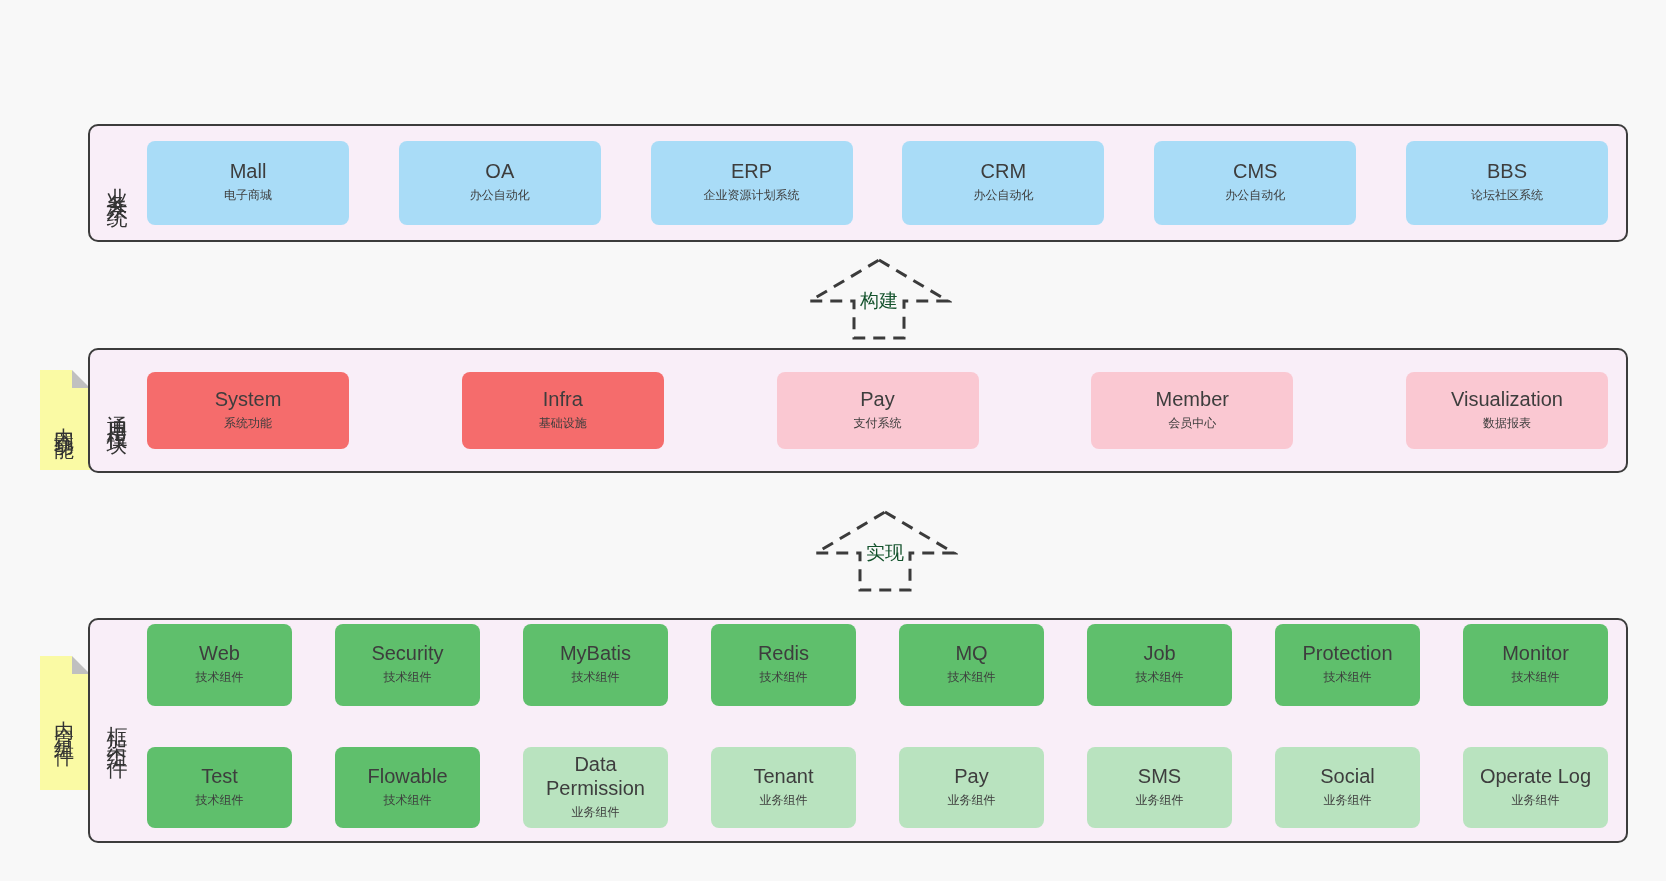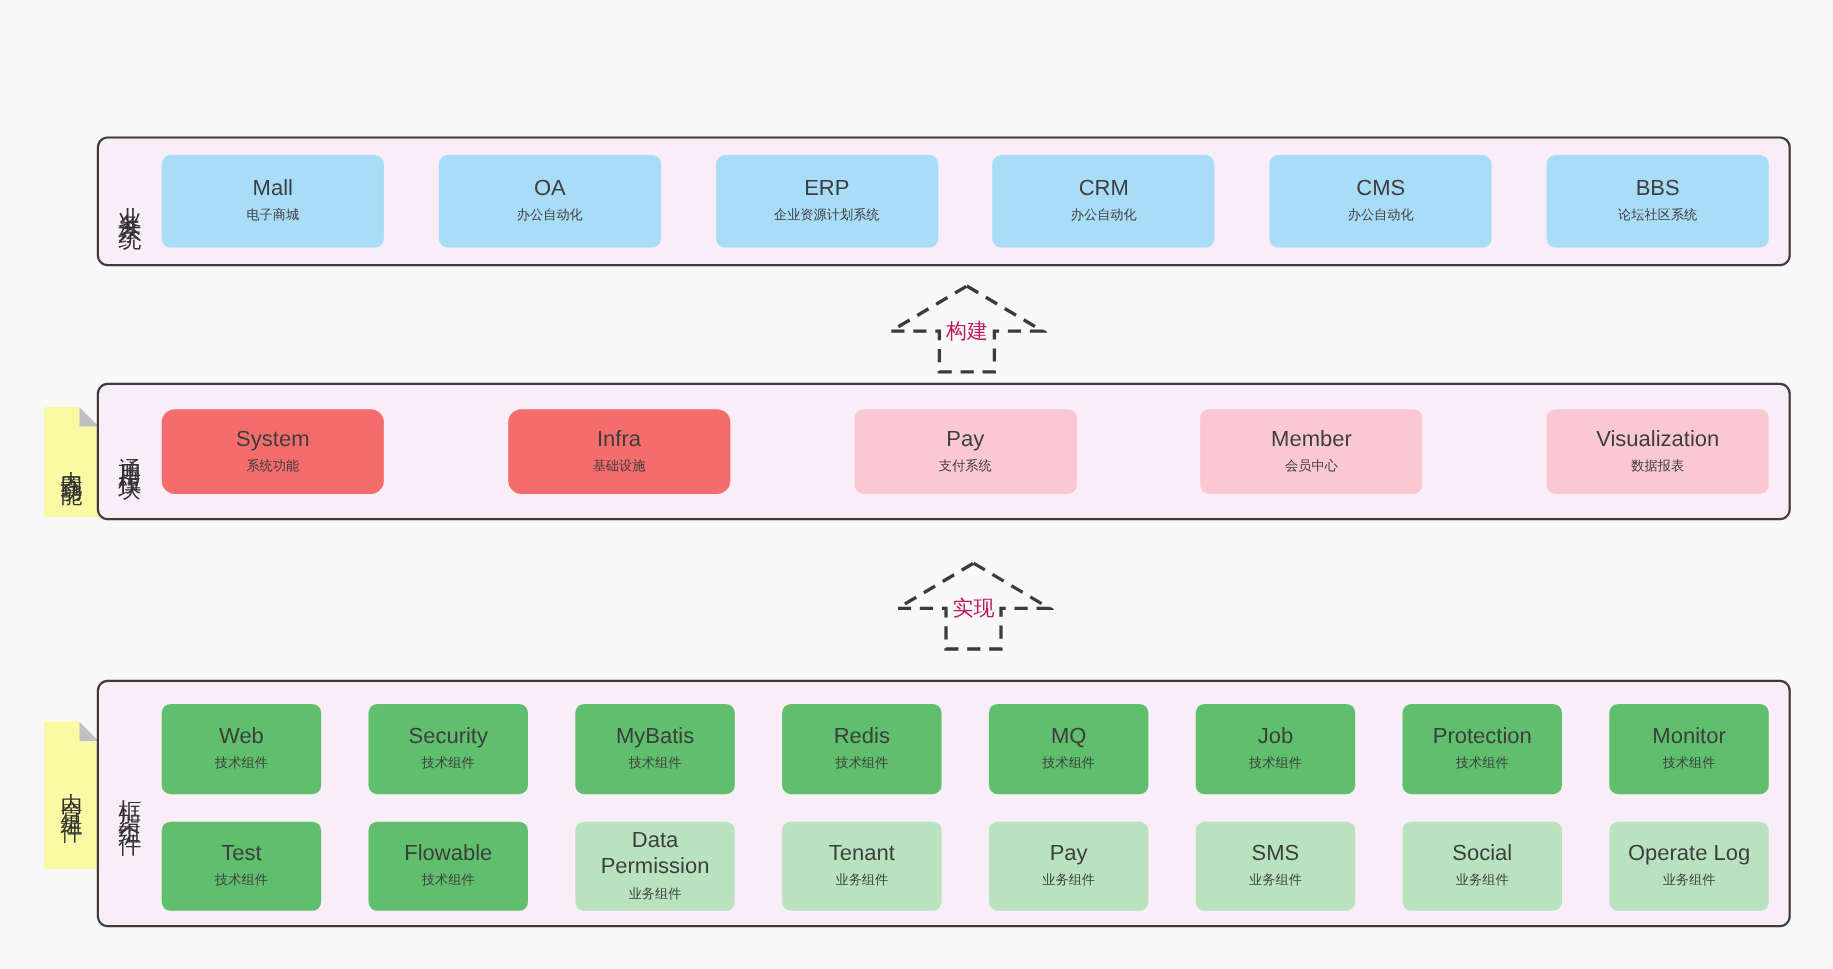--- a/index.html
+++ b/index.html
@@ -29,36 +29,36 @@
     font-size:21px; color:#333; white-space:nowrap;
   }
   .vlabel.s4  { letter-spacing:6px; }
   .vlabel.s10 { letter-spacing:11px; }
 
   .boxes {
     position:absolute; left:57px; right:18px;
     display:flex; justify-content:space-between; align-items:center;
   }
   .boxes.fill { top:0; bottom:0; }
-  #framework-row-1 { top:20px;  height:82px; }
+  #framework-row-1 { top:4px;  height:82px; }
   #framework-row-2 { top:127px; height:81px;justify-content:space-between; }
 
   .box {
     border-radius:8px;
     display:flex; flex-direction:column; align-items:center; justify-content:center;
     text-align:center; padding:2px 4px; line-height:24px;
   }
   .box .en { font-size:20px; }
   .box .zh { font-size:12px; }
   .w202 { width:202px; height:84px; }
   #section-modules .w202 { height:77px; }
   .w145 { width:145px; height:100%; }
 
   .blue        { background:var(--blue,#a9dcf7); }
-  .red         { background:var(--red,#f56c6c);border-radius:12px; }
+  .red         { background:var(--red,#f56c6c); }
   .pink        { background:var(--pink,#fac8d2); }
   .green       { background:var(--green,#5fbf6c); }
   .light-green { background:var(--light-green,#b9e3bf); }
 
   
   .note {
     position:absolute; left:40px; width:50px;
     background:var(--note-yellow,#fafaa4);
     display:flex; align-items:center; justify-content:center;
   }
@@ -85,21 +85,21 @@
   #arrow-build     { left:806px; top:257px; }
   #arrow-implement { left:812px; top:509px; }
   .arrow svg { position:absolute; inset:0; }
   .arrow path {
     fill:none; stroke:var(--arrow,#3b3b3b); stroke-width:3;
     stroke-dasharray:12 8;
   }
   .arrow .arrow-label {
     position:absolute; left:50%; top:31px; transform:translateX(-50%);
     background:var(--page-bg,#f8f8f8);
-    font-size:19px; padding:0 3px; white-space:nowrap; color:#be185d;
+    font-size:19px; padding:0 3px; white-space:nowrap; color:#14532d;
   }
 </style>
 </head>
 <body>
 
 <div class="section" id="section-business">
   <div class="vlabel s4">业务系统</div>
   <div class="boxes fill">
     <div class="box w202 blue">
       <div class="en">Mall</div>

